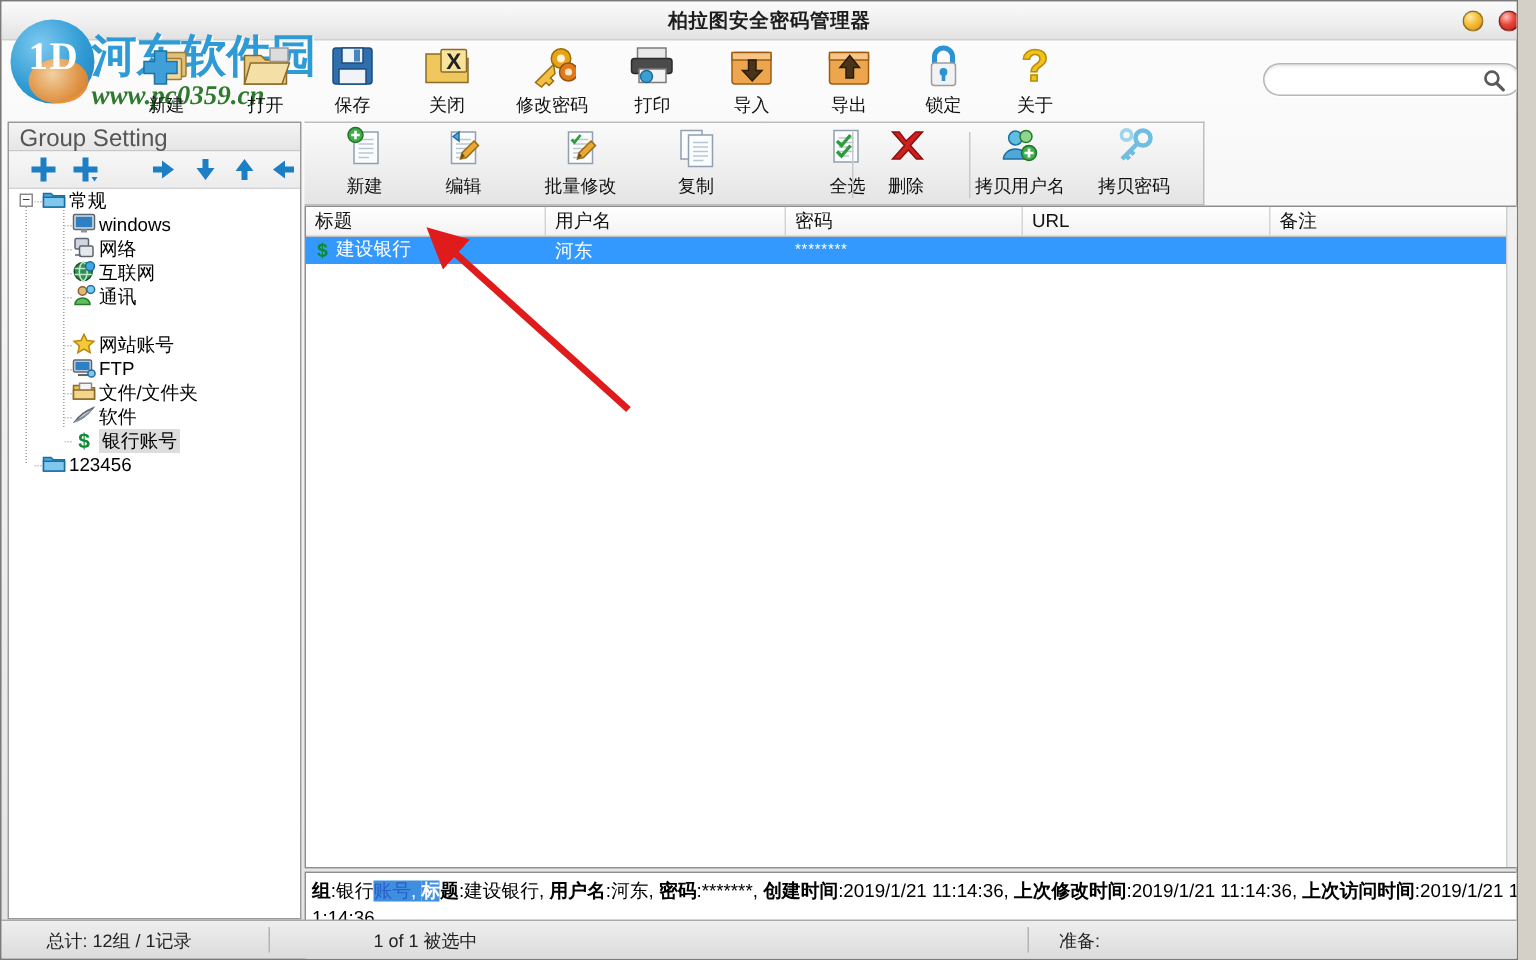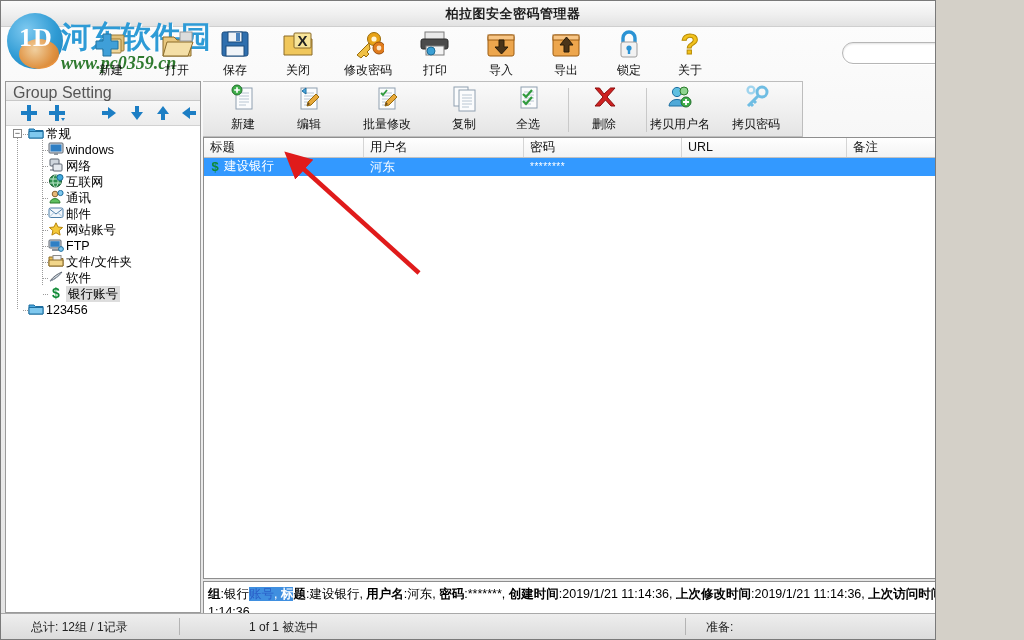--- a/index.html
+++ b/index.html
@@ -5,21 +5,21 @@
   * { box-sizing: border-box; }
   html, body {
     margin: 0; padding: 0;
     width: 1024px; height: 640px;
     overflow: hidden;
     font-family: "Liberation Sans", sans-serif;
     background: #d4d0c8;
   }
   #app {
     position: relative;
-    width: 936px; height: 640px;
+    width: 1012px; height: 640px;
     background: linear-gradient(180deg,#fdfdfd 0%,#f2f2f2 40%,#e3e3e3 100%);
     border: 1px solid #7a7a7a;
     overflow: hidden;
   }
 
   
   #titlebar {
     position: absolute; left:0; top:0; width:1024px; height:26px;
     background: linear-gradient(180deg,#fbfbfb 0%,#efefef 55%,#e2e2e2 100%);
     border-bottom: 1px solid #cfcfcf;
@@ -356,29 +356,20 @@
         </div>
         <div class="tnode" style="top: 64px; position: absolute; left: 0px; width: 194px;">
           <div class="dotline-h" style="top: 8px; left: 37px; width: 5px;"></div>
           <div class="tn-ico" style="left: 42px;"><svg viewBox="0 0 16 14" width="16" height="14">
               <circle cx="7" cy="4" r="2.8" fill="#e6b878" stroke="#8a6330"></circle>
         <path d="M2 13 a5 4.4 0 0 1 10 0 z" fill="#5fbf5f" stroke="#2a7a2a"></path>
         <circle cx="12.5" cy="3" r="2.6" fill="#7fc8ee" stroke="#1d6ea0"></circle>
             </svg></div>
           <div class="tn-lbl" style="left: 60px;">通讯</div>
         </div>
-        <div class="tnode" style="top: 80px; position: absolute; left: 0px; width: 194px;">
-          <div class="dotline-h" style="top: 8px; left: 37px; width: 5px;"></div>
-          <div class="tn-ico" style="left: 42px;"><svg viewBox="0 0 16 13" width="16" height="13">
-              <rect x="1" y="2" width="14" height="9.5" rx="1.5" fill="#f2f6fb" stroke="#4d7ea8"></rect>
-        <path d="M1.5 3 L8 8 L14.5 3" fill="none" stroke="#4d7ea8"></path>
-        <path d="M1.5 11 L6 6.5 M14.5 11 L10 6.5" stroke="#a8c4dc"></path>
-            </svg></div>
-          <div class="tn-lbl" style="left: 60px;">邮件</div>
-        </div>
         <div class="tnode" style="top: 96px; position: absolute; left: 0px; width: 194px;">
           <div class="dotline-h" style="top: 8px; left: 37px; width: 5px;"></div>
           <div class="tn-ico" style="left: 42px;"><svg viewBox="0 0 16 14" width="16" height="14">
               <path d="M8 0.8 L10 5 l4.6 .5 -3.5 3.1 1 4.5 L8 10.8 3.9 13.1 l1-4.5 L1.4 5.5 6 5 z" fill="#f5c93a" stroke="#b8860b"></path>
             </svg></div>
           <div class="tn-lbl" style="left: 60px;">网站账号</div>
         </div>
         <div class="tnode" style="top: 112px; position: absolute; left: 0px; width: 194px;">
           <div class="dotline-h" style="top: 8px; left: 37px; width: 5px;"></div>
           <div class="tn-ico" style="left: 42px;"><svg viewBox="0 0 16 14" width="16" height="14">
@@ -457,21 +448,21 @@
           <div class="lt-lbl">批量修改</div>
         </div>
         <div class="lt-item" style="left: 228px;">
           <div class="lt-ico"><svg viewBox="0 0 28 28" width="28" height="28">
               <rect x="4" y="3" width="14" height="19" fill="#fbfcfd" stroke="#90a0b0"></rect>
         <rect x="9" y="6" width="16" height="21" fill="#fbfcfd" stroke="#90a0b0"></rect>
     <path d="M12 11 h10 M12 14 h10 M12 17 h10 M12 20 h10 M12 23 h7" stroke="#b9c6d2"></path>
             </svg></div>
           <div class="lt-lbl">复制</div>
         </div>
-        <div class="lt-item" style="left: 292px;">
+        <div class="lt-item" style="left: 308px; text-align: right;">
           <div class="lt-ico"><svg viewBox="0 0 28 28" width="28" height="28">
               <rect x="7" y="3" width="16" height="21" fill="#fbfcfd" stroke="#90a0b0"></rect>
     <path d="M10 8 h10 M10 11 h10 M10 14 h10 M10 17 h10 M10 20 h7" stroke="#b9c6d2"></path>
               <path d="M9 10 l3 3 6-7" fill="none" stroke="#2f9b3c" stroke-width="2.2"></path>
         <path d="M9 17 l3 3 6-7" fill="none" stroke="#2f9b3c" stroke-width="2.2"></path>
             </svg></div>
           <div class="lt-lbl">全选</div>
         </div>
         <div class="lt-item" style="left: 368px;">
           <div class="lt-ico"><svg viewBox="0 0 28 28" width="28" height="28">

